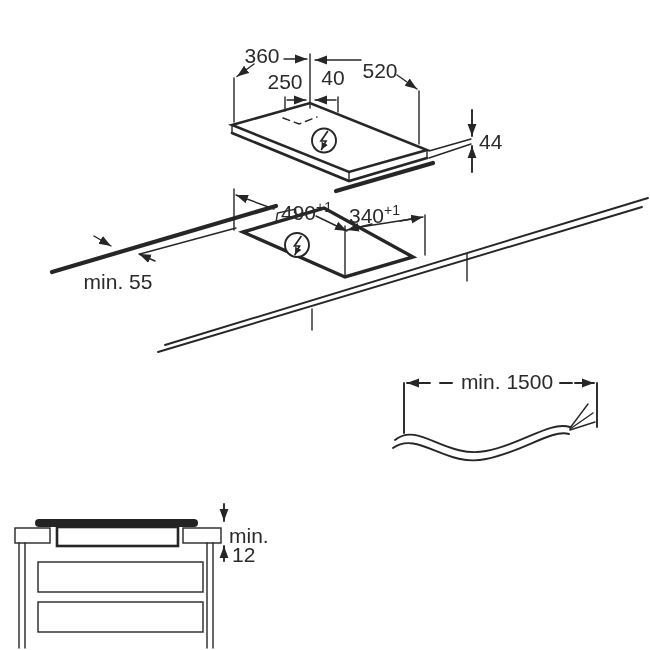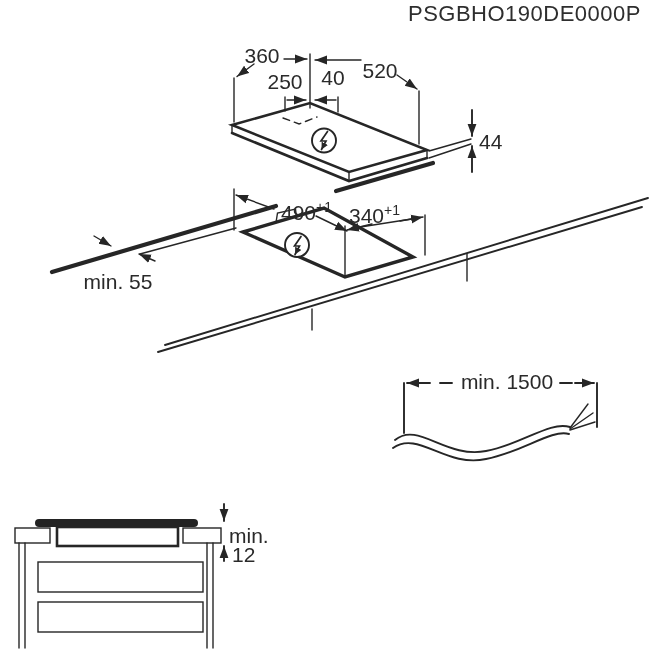--- a/index.html
+++ b/index.html
@@ -17,21 +17,20 @@
   .fillw{fill:#ffffff;}
   text{font-family:"Liberation Sans",sans-serif;fill:#2a2a2a;font-size:21px;}
   .sup{font-size:14px;}
   .mid{text-anchor:middle;}
 </style>
 </head>
 <body>
 
 <div id="stage">
 
-  <div id="title">PSGBHO190DE0000P</div>
 
   <svg width="650" height="650" viewBox="0 0 650 650">
     <defs>
       <marker id="arr" markerUnits="userSpaceOnUse" markerWidth="16" markerHeight="12" refX="12" refY="5" orient="auto">
         <path d="M0,0.6 L12,5 L0,9.4 Z" fill="#262626"></path>
       </marker>
       <marker id="arrs" markerUnits="userSpaceOnUse" markerWidth="10" markerHeight="8" refX="7" refY="3.5" orient="auto">
         <path d="M0,0 L7,3.5 L0,7 Z" fill="#262626"></path>
       </marker>
     </defs>

